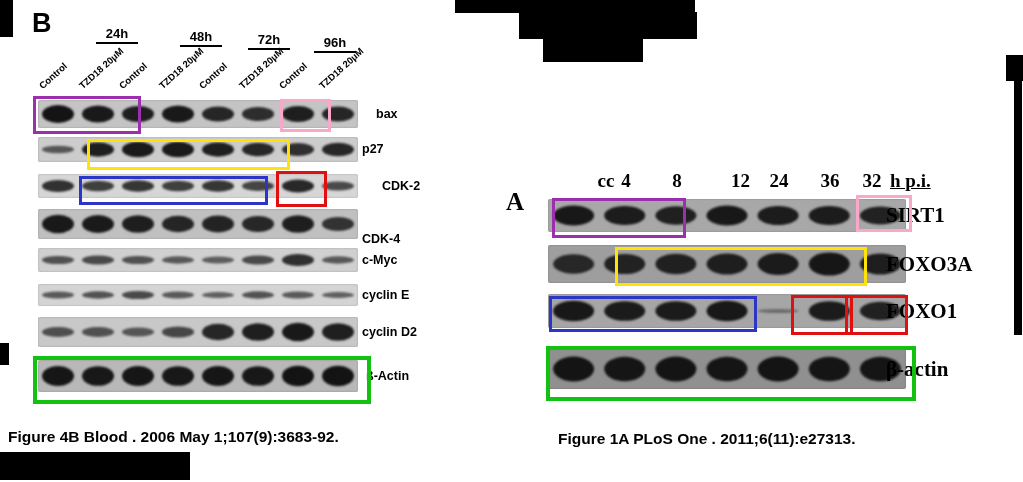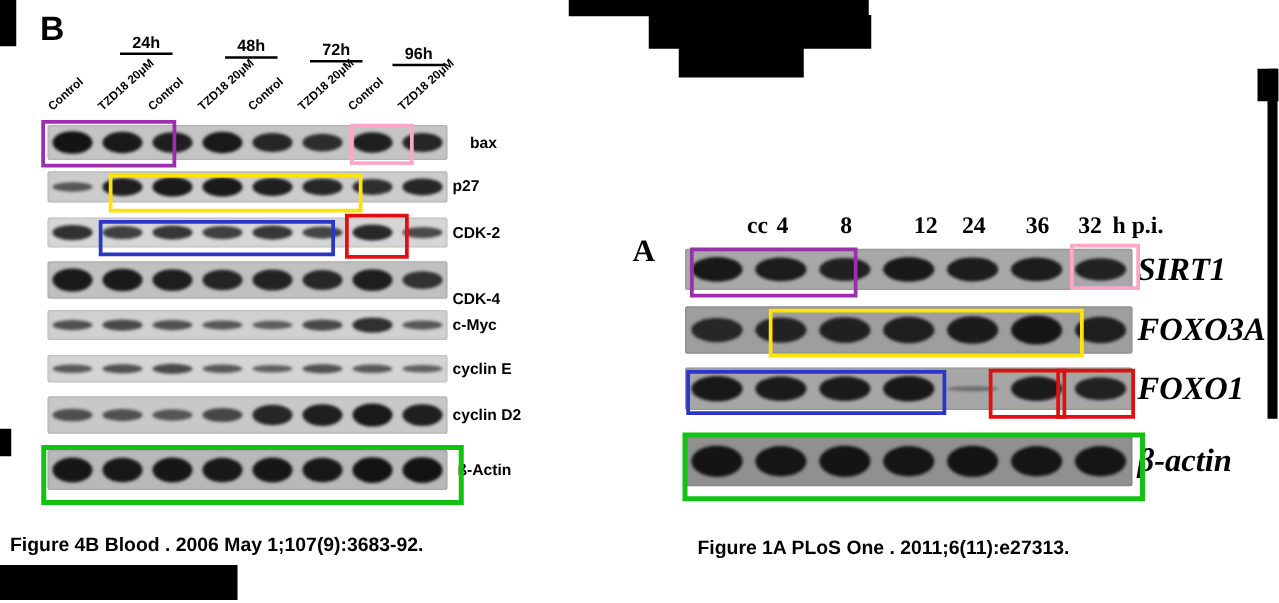--- a/index.html
+++ b/index.html
@@ -13,21 +13,21 @@
   .lane-label{position:absolute;font-size:9.5px;font-weight:600;white-space:nowrap;
               transform:rotate(-42deg);transform-origin:0 100%;}
   .blot-strip{position:absolute;border-radius:2px;box-shadow:0 0 2px rgba(0,0,0,.25) inset;}
   .blot-strip svg{display:block;filter:blur(1.1px);}
   .protein-label-left{position:absolute;left:362px;font-size:12.5px;font-weight:700;white-space:nowrap;}
   .caption{position:absolute;font-size:15.5px;font-weight:700;white-space:nowrap;}
   
   .serif{font-family:"Liberation Serif",serif;}
   .panel-label-a{position:absolute;left:506px;top:188px;font-size:25px;font-weight:700;}
   .rp-header{position:absolute;top:170px;font-size:19px;font-weight:700;text-align:center;white-space:nowrap;}
-  .protein-label-right{position:absolute;left:910px;font-size:26px;font-weight:700;white-space:nowrap;font-style:italic;}
+  .protein-label-right{position:absolute;left:886px;font-size:21px;font-weight:700;white-space:nowrap;}
   
   .ann-box{position:absolute;border:3px solid #000;background:transparent;}
   .ann-box.thick{border-width:4px;}
 </style>
 </head>
 <body>
 
 <div class="canvas">
 
   <div class="artifact" style="left:0;top:0;width:13px;height:37px;"></div>
@@ -89,21 +89,21 @@
           <ellipse cx="20.0" cy="12.0" rx="16.0" ry="6.1" fill="rgba(12,12,12,0.82)"></ellipse>
           <ellipse cx="60.0" cy="12.0" rx="16.0" ry="5.3" fill="rgba(12,12,12,0.75)"></ellipse>
           <ellipse cx="100.0" cy="12.0" rx="16.0" ry="5.7" fill="rgba(12,12,12,0.79)"></ellipse>
           <ellipse cx="140.0" cy="12.0" rx="16.0" ry="5.3" fill="rgba(12,12,12,0.75)"></ellipse>
           <ellipse cx="180.0" cy="12.0" rx="16.0" ry="5.7" fill="rgba(12,12,12,0.79)"></ellipse>
           <ellipse cx="220.0" cy="12.0" rx="16.0" ry="4.9" fill="rgba(12,12,12,0.72)"></ellipse>
           <ellipse cx="260.0" cy="12.0" rx="16.0" ry="6.5" fill="rgba(12,12,12,0.86)"></ellipse>
           <ellipse cx="300.0" cy="12.0" rx="16.0" ry="4.5" fill="rgba(12,12,12,0.69)"></ellipse>
         </svg>
       </div>
-    <div class="protein-label-left" style="top:174px;line-height:24px;">CDK-2</div>
+    <div class="protein-label-left" style="top:174px;line-height:24px;margin-left:20px;">CDK-2</div>
 
     <div class="blot-strip" style="left: 38px; top: 209px; width: 320px; height: 30px; background: rgb(192, 192, 192);">
         <svg viewBox="0 0 320 30" preserveAspectRatio="none" style="width: 100%; height: 100%;">
           <ellipse cx="20.0" cy="15.0" rx="16.0" ry="9.2" fill="rgba(12,12,12,0.93)"></ellipse>
           <ellipse cx="60.0" cy="15.0" rx="16.0" ry="9.0" fill="rgba(12,12,12,0.92)"></ellipse>
           <ellipse cx="100.0" cy="15.0" rx="16.0" ry="8.7" fill="rgba(12,12,12,0.90)"></ellipse>
           <ellipse cx="140.0" cy="15.0" rx="16.0" ry="8.2" fill="rgba(12,12,12,0.86)"></ellipse>
           <ellipse cx="180.0" cy="15.0" rx="16.0" ry="8.4" fill="rgba(12,12,12,0.87)"></ellipse>
           <ellipse cx="220.0" cy="15.0" rx="16.0" ry="8.0" fill="rgba(12,12,12,0.85)"></ellipse>
           <ellipse cx="260.0" cy="15.0" rx="16.0" ry="8.7" fill="rgba(12,12,12,0.90)"></ellipse>
@@ -181,21 +181,21 @@
   <section>
     <div class="panel-label-a serif">A</div>
 
     <span class="rp-header serif" style="left:584px;width:44px;">cc</span>
     <span class="rp-header serif" style="left:606px;width:40px;">4</span>
     <span class="rp-header serif" style="left:657px;width:40px;">8</span>
     <span class="rp-header serif" style="left:706px;width:44px;text-align:right;">12</span>
     <span class="rp-header serif" style="left:757px;width:44px;">24</span>
     <span class="rp-header serif" style="left:808px;width:44px;">36</span>
     <span class="rp-header serif" style="left:852px;width:40px;">32</span>
-    <span class="rp-header serif" style="left:890px;">h p.i.</span>
+    <span class="rp-header serif" style="left:890px;text-decoration:underline;">h p.i.</span>
 
     <div class="blot-strip" style="left: 548px; top: 199px; width: 358px; height: 33px; background: rgb(168, 168, 168);">
         <svg viewBox="0 0 358 33" preserveAspectRatio="none" style="width: 100%; height: 100%;">
           <ellipse cx="25.6" cy="16.5" rx="20.5" ry="9.9" fill="rgba(12,12,12,0.92)"></ellipse>
           <ellipse cx="76.7" cy="16.5" rx="20.5" ry="9.5" fill="rgba(12,12,12,0.90)"></ellipse>
           <ellipse cx="127.9" cy="16.5" rx="20.5" ry="9.2" fill="rgba(12,12,12,0.87)"></ellipse>
           <ellipse cx="179.0" cy="16.5" rx="20.5" ry="9.9" fill="rgba(12,12,12,0.92)"></ellipse>
           <ellipse cx="230.1" cy="16.5" rx="20.5" ry="9.6" fill="rgba(12,12,12,0.90)"></ellipse>
           <ellipse cx="281.3" cy="16.5" rx="20.5" ry="9.5" fill="rgba(12,12,12,0.90)"></ellipse>
           <ellipse cx="332.4" cy="16.5" rx="20.5" ry="9.0" fill="rgba(12,12,12,0.86)"></ellipse>

